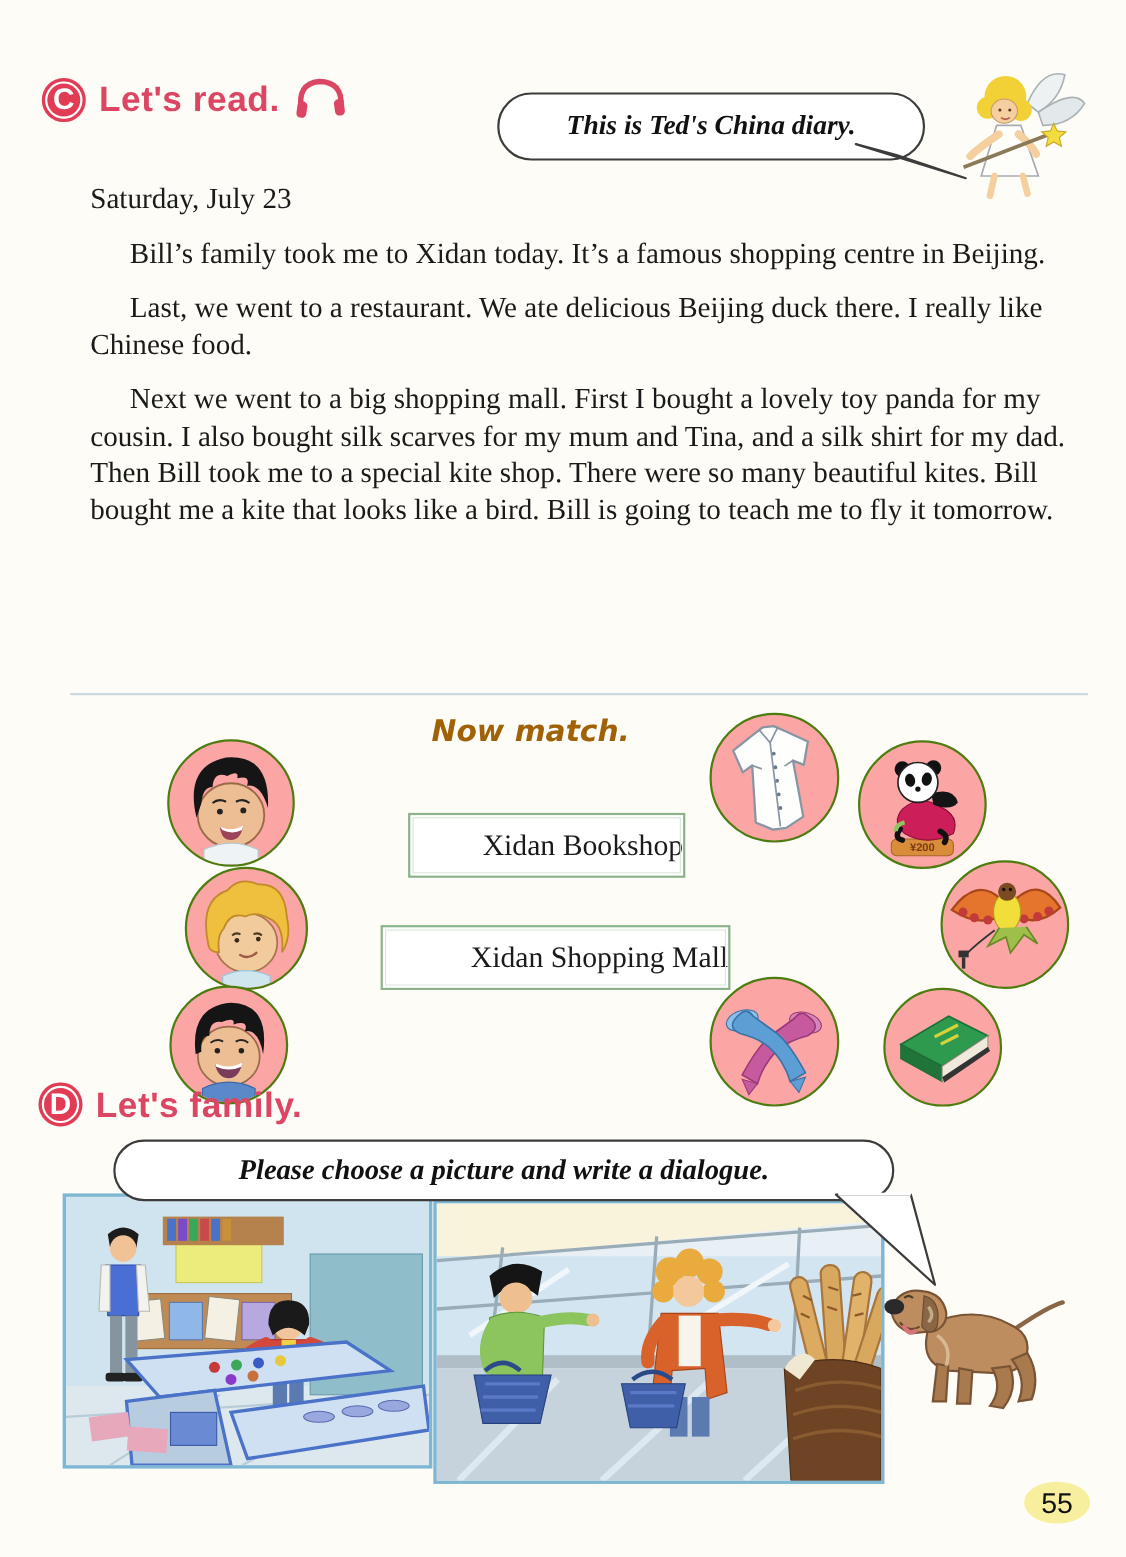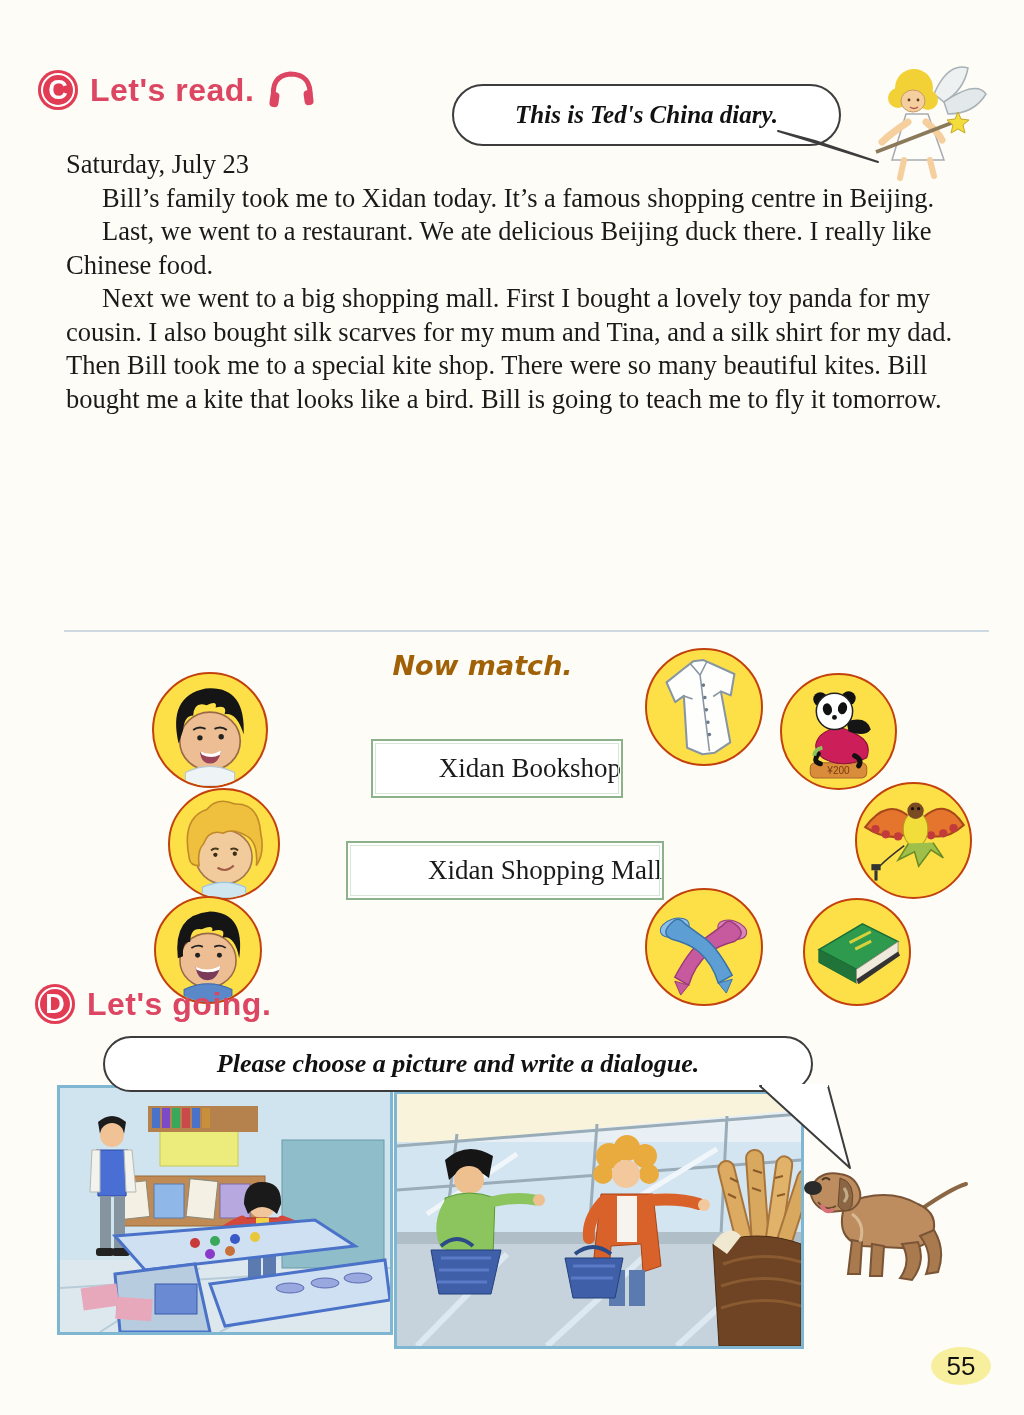--- a/index.html
+++ b/index.html
@@ -18,31 +18,31 @@
 
   
   .bubble{background:#fff;border:2.5px solid #3c3c3c;border-radius:34px;
           display:flex;align-items:center;justify-content:center;
           font-family:Liberation Serif, serif;font-weight:bold;font-style:italic;
           color:#111;z-index:4;}
   .tail{z-index:5;}
 
   
   #diary{left:66px;top:148px;width:922px;font-size:26.5px;line-height:33.5px;}
-  #diary p{margin:0;text-indent:36px;}
+  #diary p{margin:16px;text-indent:36px;}
   #diary .date{text-indent:0;}
 
   .divider{left:64px;top:630px;width:925px;height:2px;background:#ccd8e2;}
 
   
   .match-title{font-family:"DejaVu Sans",sans-serif;font-weight:bold;font-style:italic;
                font-size:27px;color:#a16207;}
   .match-box{background:#fff;border:2px solid #8cb28c;outline:1px solid #d8e6d8;outline-offset:-5px;
              display:flex;align-items:center;justify-content:flex-end;font-size:27px;}
-  .circ{border-radius:50%;background:#fde047;border:2px solid #c2410c;overflow:hidden;}
+  .circ{border-radius:50%;background:#fca5a5;border:2px solid #4d7c0f;overflow:hidden;font-weight:bold;}
   .circ svg{width:100%;height:100%;display:block;}
 
   
   .pic{border:3px solid #7fb6d2;background:#cfe4ef;z-index:1;}
   .pic svg{width:100%;height:100%;display:block;}
 
   .page-num{left:931px;top:1347px;width:60px;height:38px;background:#f7ef9e;border-radius:50%;
             display:flex;align-items:center;justify-content:center;
             font-family:"Liberation Sans",sans-serif;font-size:26px;color:#111;}
 </style>
@@ -219,21 +219,21 @@
       <polygon points="52,80 94,52 96,56 54,85" fill="#333"></polygon>
       <g fill="#d8d23a">
         <rect x="44" y="36" width="24" height="3" transform="rotate(-27 56 38)"></rect>
         <rect x="50" y="44" width="18" height="3" transform="rotate(-27 59 46)"></rect>
       </g>
     </svg>
   </div>
 
   <div class="abs sec-header" style="left:35px;top:984px;">
     <div class="badge">D</div>
-    <div class="sec-title">Let's going.</div>
+    <div class="sec-title">Let's family.</div>
   </div>
 
   <div class="abs bubble" style="left:103px;top:1036px;width:706px;height:52px;font-size:26px;">
     <span>Please choose a picture and write a dialogue.</span>
   </div>
   <svg class="abs tail" style="left:728px;top:1084px;" width="140" height="95">
     <polygon points="32,2 122,84 100,2" fill="#fff" stroke="#3c3c3c" stroke-width="2" stroke-linejoin="round"></polygon>
     <rect x="34" y="0" width="66" height="3" fill="#fff"></rect>
   </svg>
 

